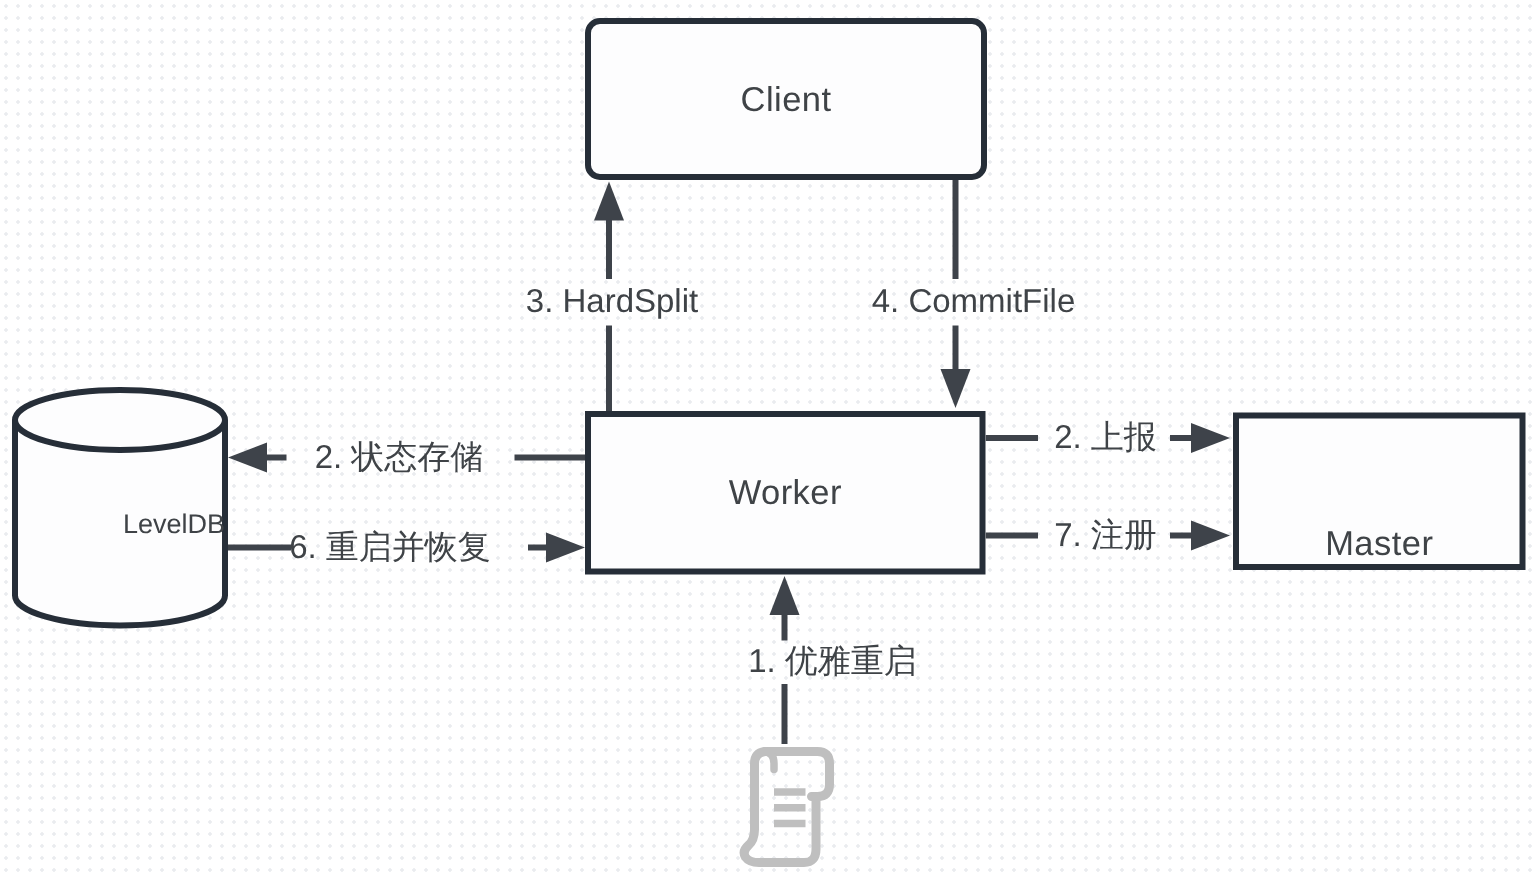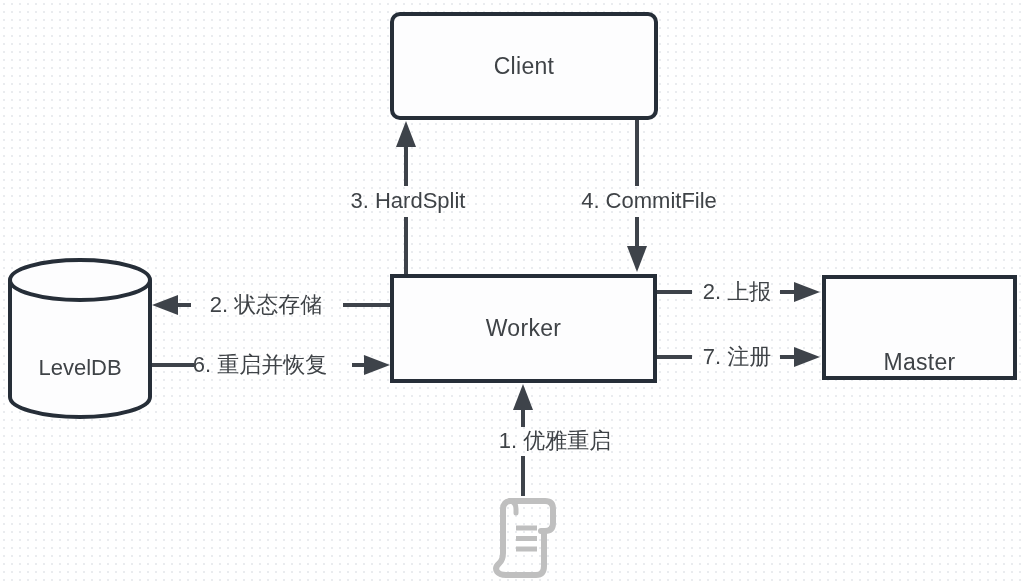--- a/index.html
+++ b/index.html
@@ -38,24 +38,23 @@
     letter-spacing: 0.3px;
   }
   #node-client { left: 390px; top: 12px;  width: 268px; height: 108px; border-radius: 10px; }
   #node-worker { left: 390px; top: 274px; width: 267px; height: 109px; }
   #node-master { left: 822px; top: 275px; width: 195px; height: 105px; align-items: flex-end; }
   .db-label {
     position: absolute;
     left: 10px;
     top: 339px;
     width: 140px;
-    text-align: center;
-    font-size: 22px;
+    text-align: right;
+    font-size: 18px;
     color: #3f4347;
-    margin-top: 16px;
   }
   .edge-label {
     position: absolute;
     transform: translate(-50%, -50%);
     font-size: 22px;
     color: #3f4347;
     white-space: nowrap;
     line-height: 1.2;
   }
   #label-hardsplit    { left: 408px; top: 201px; }

